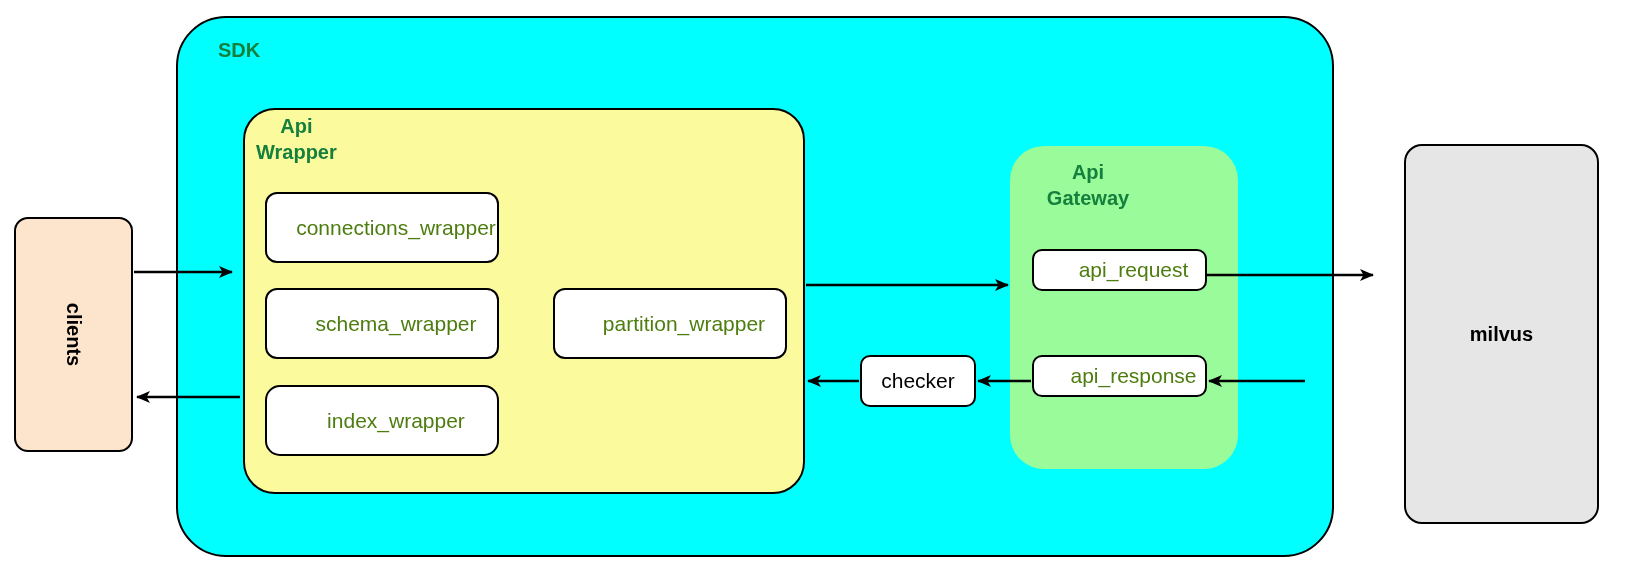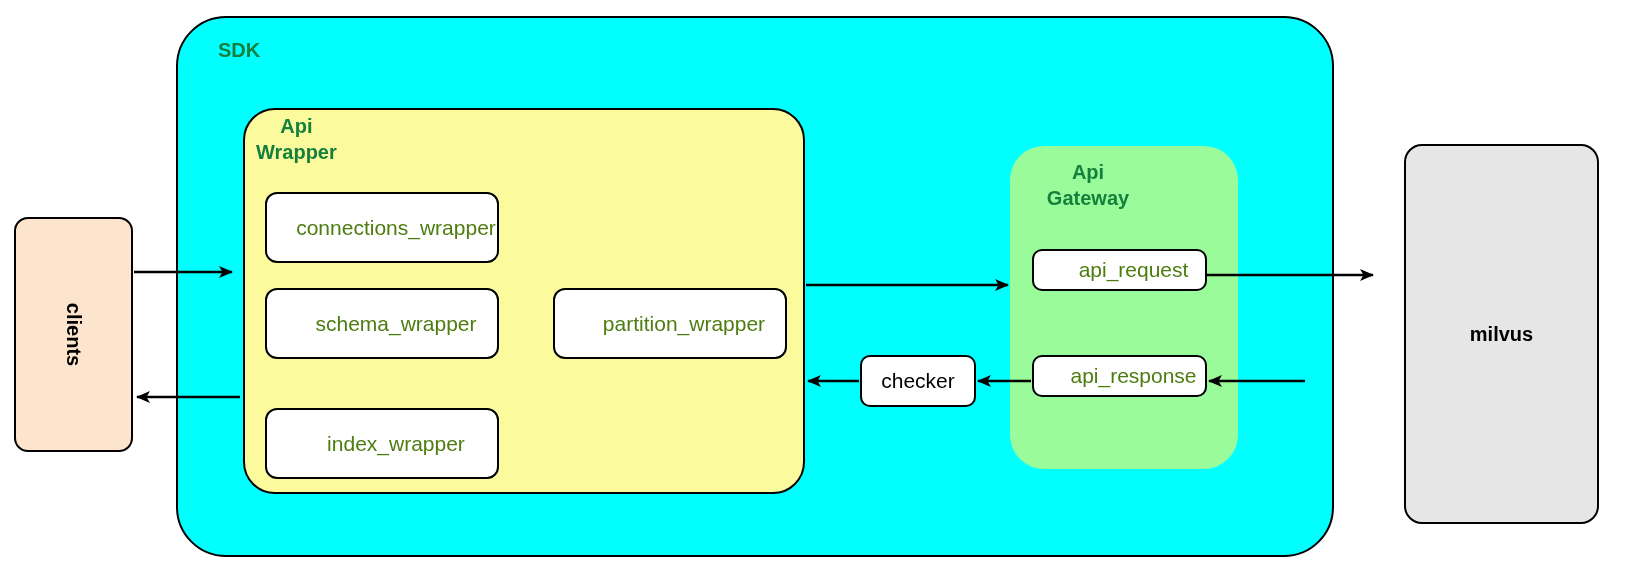--- a/index.html
+++ b/index.html
@@ -97,21 +97,21 @@
     padding-left: 28px;
   }
   .leaf-w {
     width: 234px;
     height: 71px;
   }
   .col-a { left: 265px; }
   .col-b { left: 553px; }
   .row-1 { top: 192px; }
   .row-2 { top: 288px; }
-  .row-3 { top: 408px; }
+  .row-3 { top: 385px; border-radius: 15px; }
 
   .gw-leaf {
     left: 1032px;
     width: 175px;
     height: 42px;
     border-radius: 10px;
   }
   .gw-row-1 { top: 249px; }
   .gw-row-2 { top: 355px; }
 

